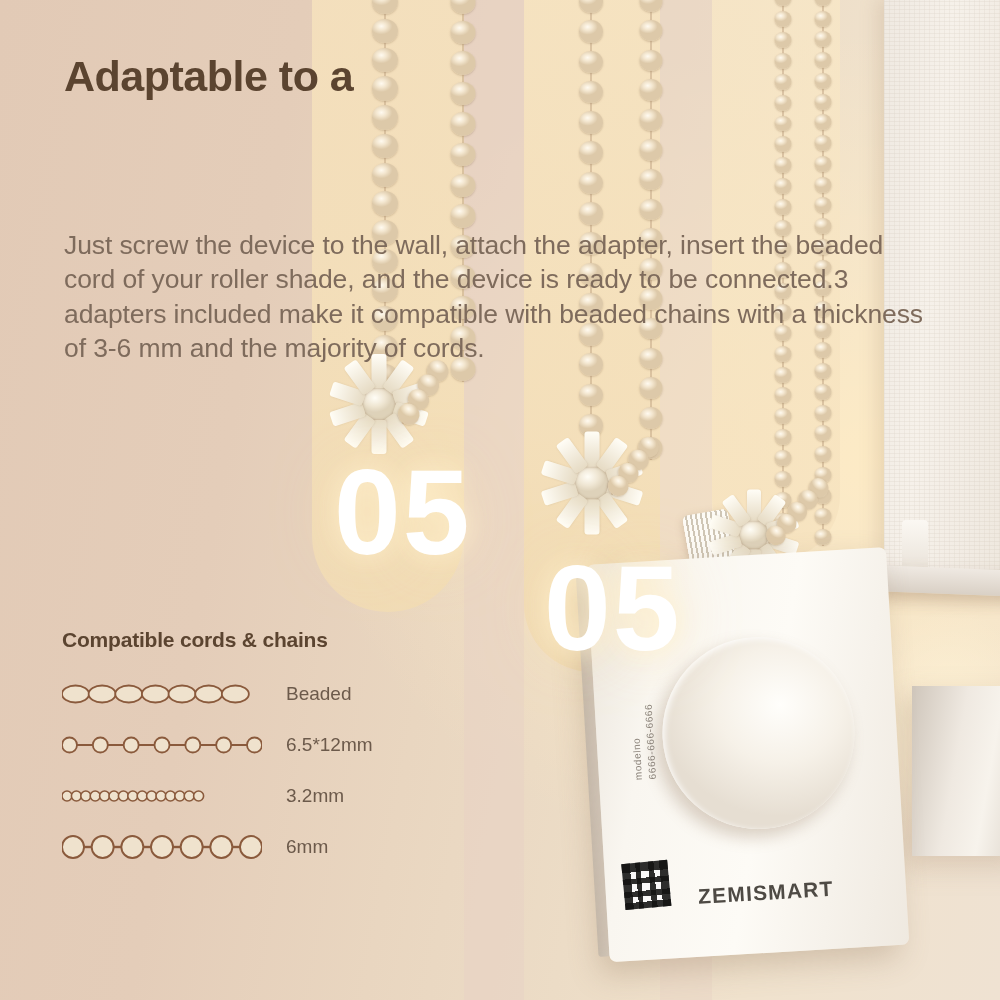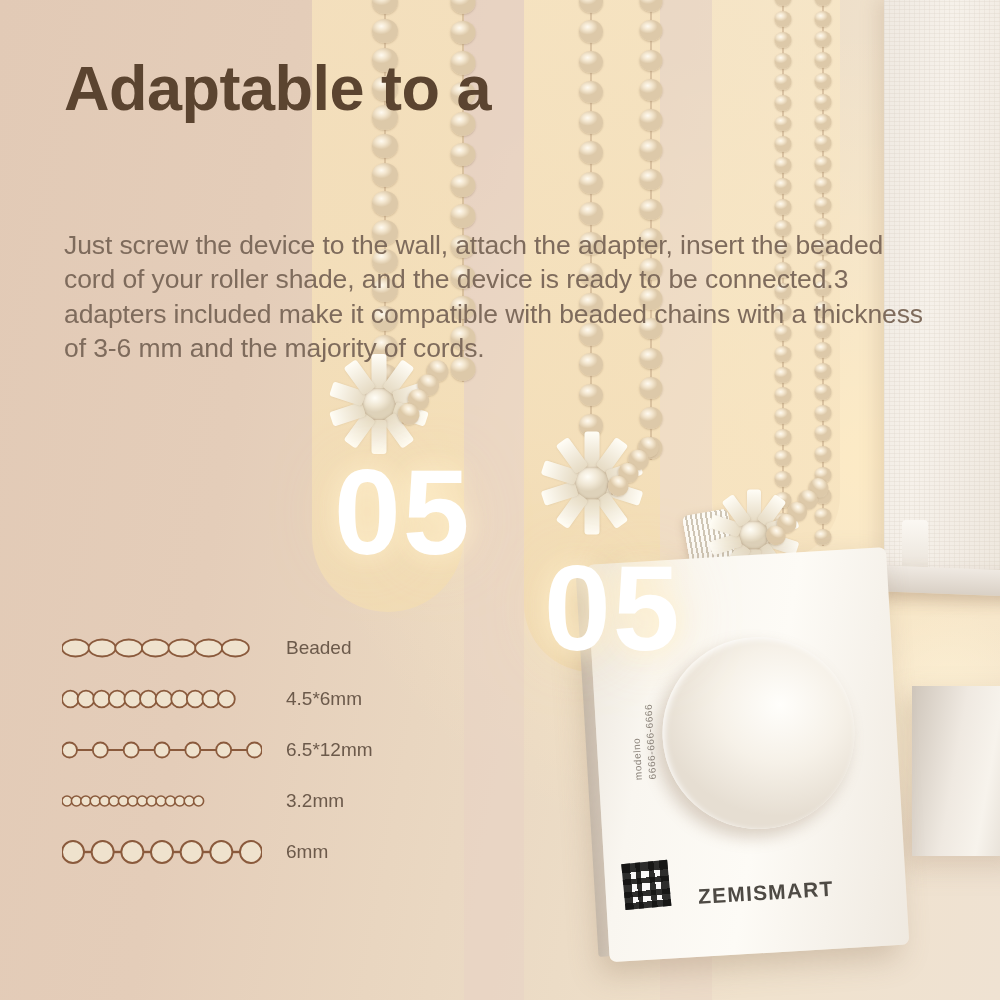--- a/index.html
+++ b/index.html
@@ -22,21 +22,21 @@
   .chain{position:absolute;width:22px;}
   .chain .cord{position:absolute;left:50%;top:0;width:2px;height:100%;
     transform:translateX(-50%);background:rgba(197,170,136,.55);}
   .bead{position:absolute;left:50%;transform:translateX(-50%);
     border-radius:50%;
     background:radial-gradient(42% 34% at 36% 30%,#fffaf0 0%,#f3e6cf 48%,#ddc9a9 100%);
     box-shadow:0 1px 2px rgba(150,120,88,.35);}
 
   
   .h1{position:absolute;left:64px;top:52px;width:760px;
-      font-size:63px;line-height:1.16;font-weight:700;color:#5b4430;
+      font-size:43px;line-height:1.16;font-weight:700;color:#5b4430;
       letter-spacing:-.5px;}
   .para{position:absolute;left:64px;top:228px;width:860px;
       font-size:26.5px;line-height:1.30;color:#7e6b5c;letter-spacing:-.1px;}
 
   
   .stepnum{position:absolute;color:#ffffff;font-weight:600;
      font-size:120px;line-height:1;letter-spacing:2px;
      text-shadow:0 0 26px rgba(255,240,205,.95),0 0 60px rgba(255,231,180,.65);}
 
   
@@ -331,54 +331,39 @@
       <div class="serial s2">6666-666-6666</div>
       <div id="qr"></div>
       <div id="brand">ZEMISMART</div>
     </div>
   </div>
 
   <div class="stepnum" style="left:334px;top:452px;">05</div>
   <div class="stepnum" style="left:544px;top:548px;">05</div>
 
   <div class="legend">
+    <div class="legend-title">Compatible cords &amp; chains</div>
     <div id="legend-rows">
         <div class="legend-row">
           <span class="legend-icon"><svg width="200" height="26" viewBox="0 0 200 26">
               <ellipse cx="13.5" cy="13" rx="13.5" ry="8.5" fill="#efe2cd" stroke="#8a5a3c" stroke-width="1.8"></ellipse>
               <line x1="27" y1="13" x2="26.64285714285714" y2="13" stroke="#8a5a3c" stroke-width="1.8"></line>
               <ellipse cx="40.14285714285714" cy="13" rx="13.5" ry="8.5" fill="#efe2cd" stroke="#8a5a3c" stroke-width="1.8"></ellipse>
               <line x1="53.64285714285714" y1="13" x2="53.28571428571428" y2="13" stroke="#8a5a3c" stroke-width="1.8"></line>
               <ellipse cx="66.78571428571428" cy="13" rx="13.5" ry="8.5" fill="#efe2cd" stroke="#8a5a3c" stroke-width="1.8"></ellipse>
               <line x1="80.28571428571428" y1="13" x2="79.92857142857142" y2="13" stroke="#8a5a3c" stroke-width="1.8"></line>
               <ellipse cx="93.42857142857143" cy="13" rx="13.5" ry="8.5" fill="#efe2cd" stroke="#8a5a3c" stroke-width="1.8"></ellipse>
               <line x1="106.92857142857143" y1="13" x2="106.57142857142857" y2="13" stroke="#8a5a3c" stroke-width="1.8"></line>
               <ellipse cx="120.07142857142857" cy="13" rx="13.5" ry="8.5" fill="#efe2cd" stroke="#8a5a3c" stroke-width="1.8"></ellipse>
               <line x1="133.57142857142856" y1="13" x2="133.21428571428572" y2="13" stroke="#8a5a3c" stroke-width="1.8"></line>
               <ellipse cx="146.71428571428572" cy="13" rx="13.5" ry="8.5" fill="#efe2cd" stroke="#8a5a3c" stroke-width="1.8"></ellipse>
               <line x1="160.21428571428572" y1="13" x2="159.85714285714286" y2="13" stroke="#8a5a3c" stroke-width="1.8"></line>
               <ellipse cx="173.35714285714286" cy="13" rx="13.5" ry="8.5" fill="#efe2cd" stroke="#8a5a3c" stroke-width="1.8"></ellipse>
             </svg></span>
           <span class="legend-label">Beaded</span>
-        </div>
-        <div class="legend-row">
-          <span class="legend-icon"><svg width="200" height="26" viewBox="0 0 200 26">
-              <circle cx="8.4" cy="13" r="8.4" fill="#efe2cd" stroke="#8a5a3c" stroke-width="1.8"></circle>
-              <circle cx="24" cy="13" r="8.4" fill="#efe2cd" stroke="#8a5a3c" stroke-width="1.8"></circle>
-              <circle cx="39.6" cy="13" r="8.4" fill="#efe2cd" stroke="#8a5a3c" stroke-width="1.8"></circle>
-              <circle cx="55.2" cy="13" r="8.4" fill="#efe2cd" stroke="#8a5a3c" stroke-width="1.8"></circle>
-              <circle cx="70.80000000000001" cy="13" r="8.4" fill="#efe2cd" stroke="#8a5a3c" stroke-width="1.8"></circle>
-              <circle cx="86.4" cy="13" r="8.4" fill="#efe2cd" stroke="#8a5a3c" stroke-width="1.8"></circle>
-              <circle cx="102.00000000000001" cy="13" r="8.4" fill="#efe2cd" stroke="#8a5a3c" stroke-width="1.8"></circle>
-              <circle cx="117.60000000000002" cy="13" r="8.4" fill="#efe2cd" stroke="#8a5a3c" stroke-width="1.8"></circle>
-              <circle cx="133.20000000000002" cy="13" r="8.4" fill="#efe2cd" stroke="#8a5a3c" stroke-width="1.8"></circle>
-              <circle cx="148.8" cy="13" r="8.4" fill="#efe2cd" stroke="#8a5a3c" stroke-width="1.8"></circle>
-              <circle cx="164.4" cy="13" r="8.4" fill="#efe2cd" stroke="#8a5a3c" stroke-width="1.8"></circle>
-            </svg></span>
-          <span class="legend-label">4.5*6mm</span>
         </div>
         <div class="legend-row">
           <span class="legend-icon"><svg width="200" height="26" viewBox="0 0 200 26">
               <line x1="7.5" y1="13" x2="38.33333333333333" y2="13" stroke="#8a5a3c" stroke-width="2"></line>
               <circle cx="7.5" cy="13" r="7.5" fill="#efe2cd" stroke="#8a5a3c" stroke-width="1.8"></circle>
               <line x1="38.33333333333333" y1="13" x2="69.16666666666666" y2="13" stroke="#8a5a3c" stroke-width="2"></line>
               <circle cx="38.33333333333333" cy="13" r="7.5" fill="#efe2cd" stroke="#8a5a3c" stroke-width="1.8"></circle>
               <line x1="69.16666666666666" y1="13" x2="99.99999999999999" y2="13" stroke="#8a5a3c" stroke-width="2"></line>
               <circle cx="69.16666666666666" cy="13" r="7.5" fill="#efe2cd" stroke="#8a5a3c" stroke-width="1.8"></circle>
               <line x1="100" y1="13" x2="130.83333333333334" y2="13" stroke="#8a5a3c" stroke-width="2"></line>

